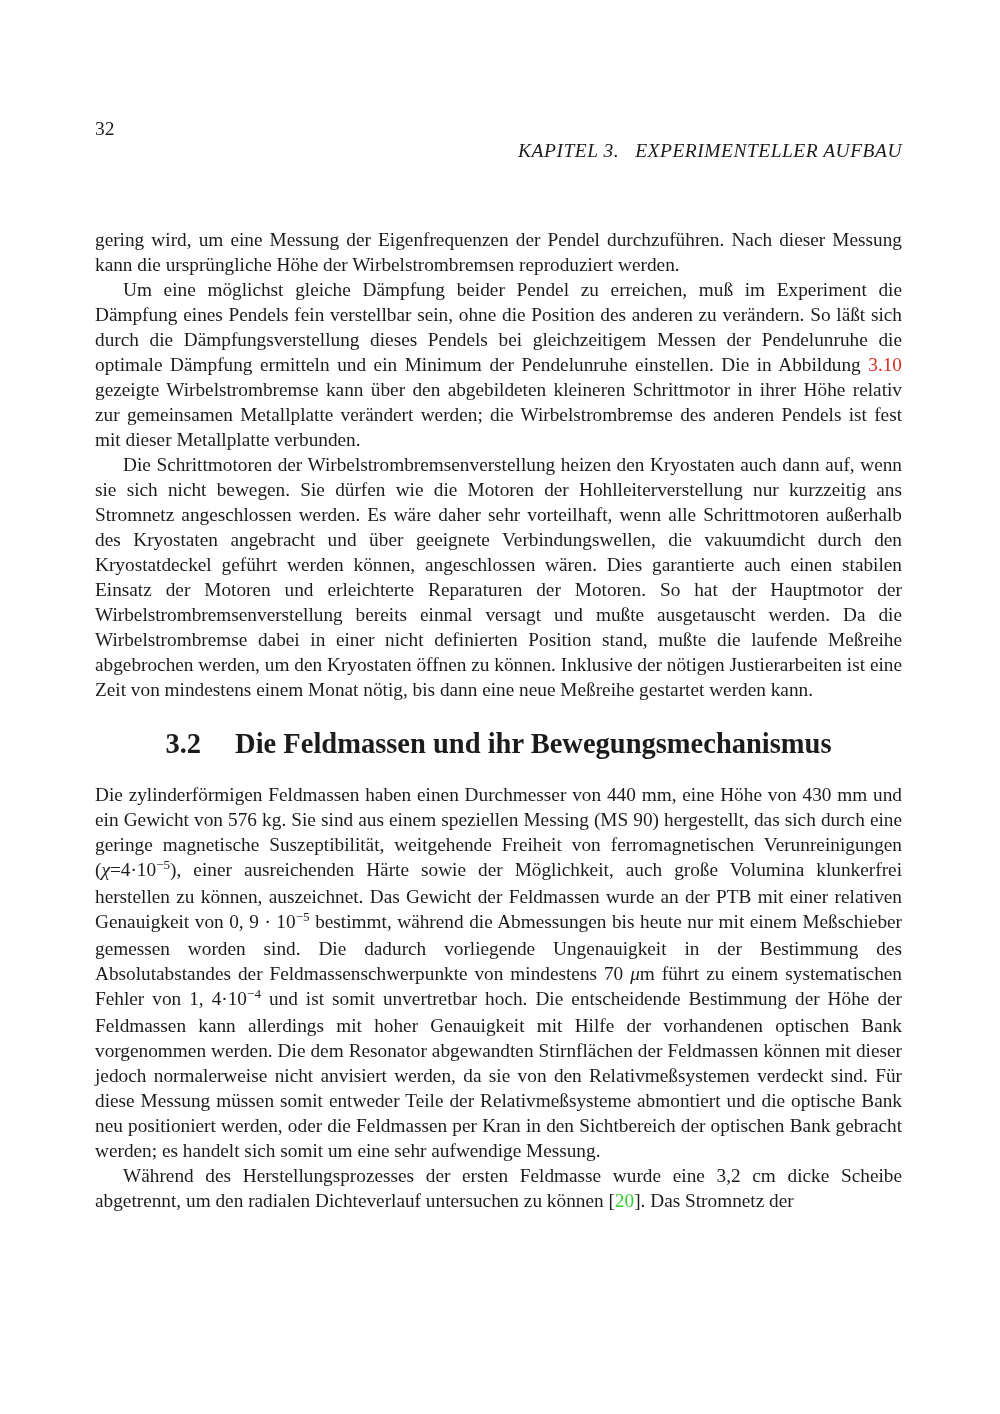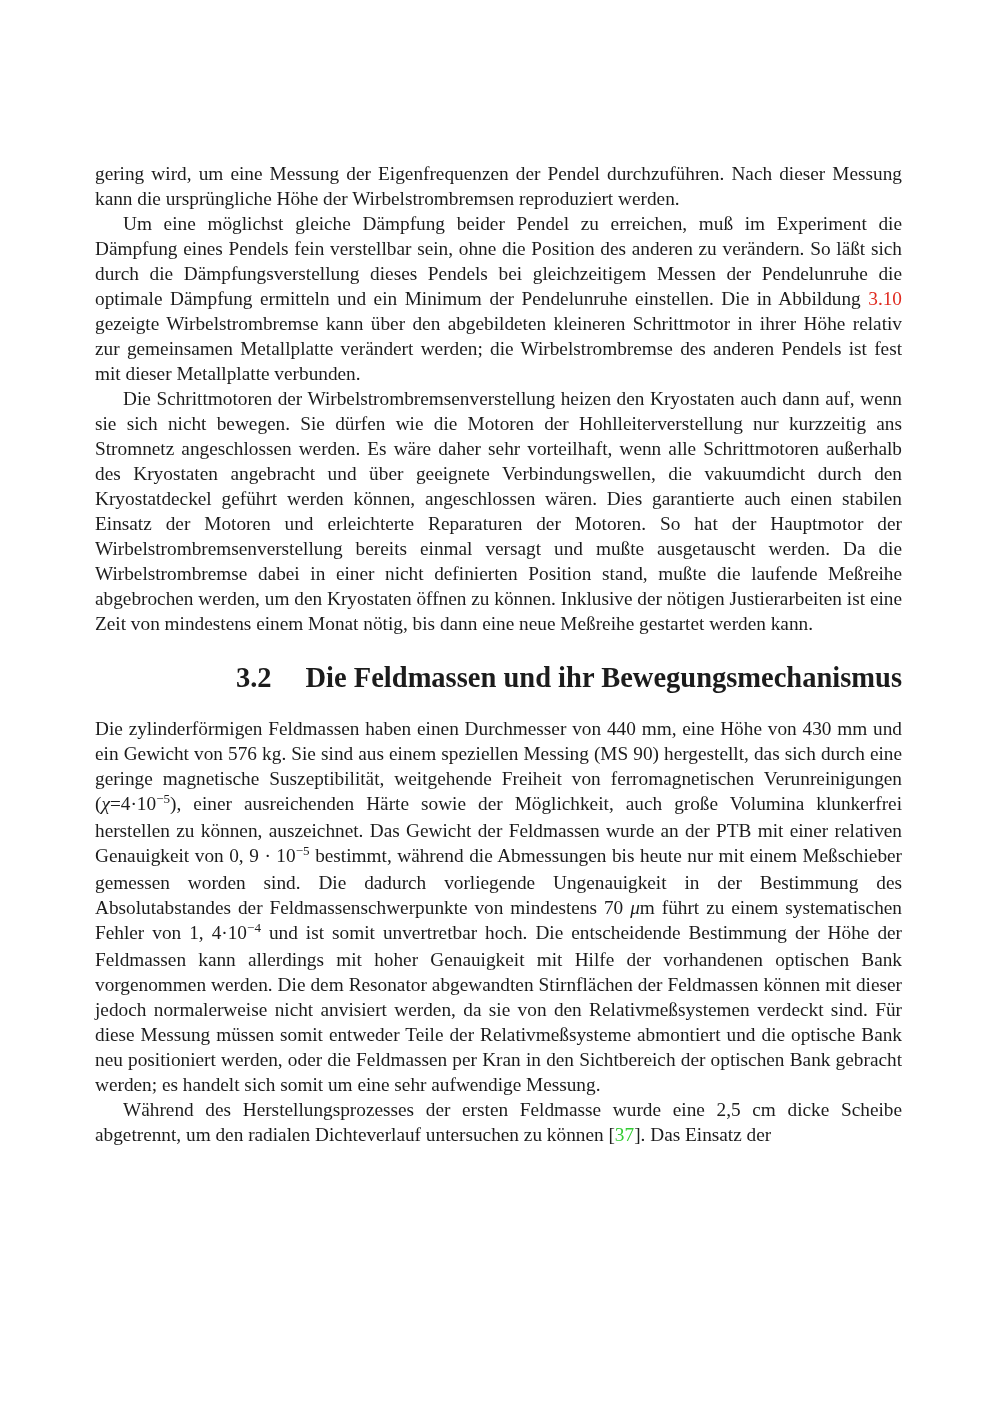--- a/index.html
+++ b/index.html
@@ -34,47 +34,53 @@
     -webkit-hyphens: auto;
   }
   p.para { margin: 0; padding: 0; }
   p.para.indent { text-indent: 28px; }
   .section-heading {
     margin-top: 24px;
     margin-bottom: 20px;
     font-size: 28.5px;
     font-weight: bold;
     line-height: 36px;
-    text-align: right;
+    text-align: center;
     text-indent: 0;
   }
   .section-number { margin-right: 34px; }
   .seg-sup { font-size: 68%; position: relative; top: -0.55em; letter-spacing: 0; }
   .seg-i { font-style: italic; }
   .seg-ref { color: var(--ref-color, #e02b20); }
   .seg-cite { color: var(--cite-color, #33cc33); }
 </style>
 </head>
 <body>
 
 <div class="page">
 
+  <div class="page-header">
+    <span class="page-number">32</span>
+    <span class="running-head-chapter">
+      <span class="chapter-label">KAPITEL 3.</span><span>EXPERIMENTELLER AUFBAU</span>
+    </span>
+  </div>
 
   <div class="content">
 
     <div>
         <p class="para"><span>gering wird, um eine Messung der Eigenfrequenzen der Pendel durchzuführen. Nach dieser Messung kann die ursprüngliche Höhe der Wirbelstrombremsen reproduziert werden.</span></p>
         <p class="para indent"><span>Um eine möglichst gleiche Dämpfung beider Pendel zu erreichen, muß im Experiment die Dämpfung eines Pendels fein verstellbar sein, ohne die Position des anderen zu verändern. So läßt sich durch die Dämpfungsverstellung dieses Pendels bei gleichzeitigem Messen der Pendelunruhe die optimale Dämpfung ermitteln und ein Minimum der Pendelunruhe einstellen. Die in Abbildung </span><span class="seg-ref">3.10</span><span> gezeigte Wirbelstrombremse kann über den abgebildeten kleineren Schrittmotor in ihrer Höhe relativ zur gemeinsamen Metallplatte verändert werden; die Wirbelstrombremse des anderen Pendels ist fest mit dieser Metallplatte verbunden.</span></p>
         <p class="para indent"><span>Die Schrittmotoren der Wirbelstrombremsenverstellung heizen den Kryostaten auch dann auf, wenn sie sich nicht bewegen. Sie dürfen wie die Motoren der Hohlleiterverstellung nur kurzzeitig ans Stromnetz angeschlossen werden. Es wäre daher sehr vorteilhaft, wenn alle Schrittmotoren außerhalb des Kryostaten angebracht und über geeignete Verbindungswellen, die vakuumdicht durch den Kryostatdeckel geführt werden können, angeschlossen wären. Dies garantierte auch einen stabilen Einsatz der Motoren und erleichterte Reparaturen der Motoren. So hat der Hauptmotor der Wirbelstrombremsenverstellung bereits einmal versagt und mußte ausgetauscht werden. Da die Wirbelstrombremse dabei in einer nicht definierten Position stand, mußte die laufende Meßreihe abgebrochen werden, um den Kryostaten öffnen zu können. Inklusive der nötigen Justierarbeiten ist eine Zeit von mindestens einem Monat nötig, bis dann eine neue Meßreihe gestartet werden kann.</span></p>
       </div>
 
     <div class="section-heading">
       <span class="section-number">3.2</span><span>Die Feldmassen und ihr Bewegungsmechanismus</span>
     </div>
 
     <div>
         <p class="para"><span>Die zylinderförmigen Feldmassen haben einen Durchmesser von 440 mm, eine Höhe von 430 mm und ein Gewicht von 576 kg. Sie sind aus einem speziellen Messing (MS 90) hergestellt, das sich durch eine geringe magnetische Suszeptibilität, weitgehende Freiheit von ferromagnetischen Verunreinigungen (</span><span class="seg-i">χ</span><span>=4·10</span><span class="seg-sup">−5</span><span>), einer ausreichenden Härte sowie der Möglichkeit, auch große Volumina klunkerfrei herstellen zu können, auszeichnet. Das Gewicht der Feldmassen wurde an der PTB mit einer relativen Genauigkeit von 0, 9 · 10</span><span class="seg-sup">−5</span><span> bestimmt, während die Abmessungen bis heute nur mit einem Meßschieber gemessen worden sind. Die dadurch vorliegende Ungenauigkeit in der Bestimmung des Absolutabstandes der Feldmassenschwerpunkte von mindestens 70 </span><span class="seg-i">μ</span><span>m führt zu einem systematischen Fehler von 1, 4·10</span><span class="seg-sup">−4</span><span> und ist somit unvertretbar hoch. Die entscheidende Bestimmung der Höhe der Feldmassen kann allerdings mit hoher Genauigkeit mit Hilfe der vorhandenen optischen Bank vorgenommen werden. Die dem Resonator abgewandten Stirnflächen der Feldmassen können mit dieser jedoch normalerweise nicht anvisiert werden, da sie von den Relativmeßsystemen verdeckt sind. Für diese Messung müssen somit entweder Teile der Relativmeßsysteme abmontiert und die optische Bank neu positioniert werden, oder die Feldmassen per Kran in den Sichtbereich der optischen Bank gebracht werden; es handelt sich somit um eine sehr aufwendige Messung.</span></p>
-        <p class="para indent"><span>Während des Herstellungsprozesses der ersten Feldmasse wurde eine 2,5 cm dicke Scheibe abgetrennt, um den radialen Dichteverlauf untersuchen zu können [</span><span class="seg-cite">37</span><span>]. Das Einsatz der</span></p>
+        <p class="para indent"><span>Während des Herstellungsprozesses der ersten Feldmasse wurde eine 3,2 cm dicke Scheibe abgetrennt, um den radialen Dichteverlauf untersuchen zu können [</span><span class="seg-cite">20</span><span>]. Das Stromnetz der</span></p>
       </div>
 
   </div>
 
 </div>
 
 </body></html>

